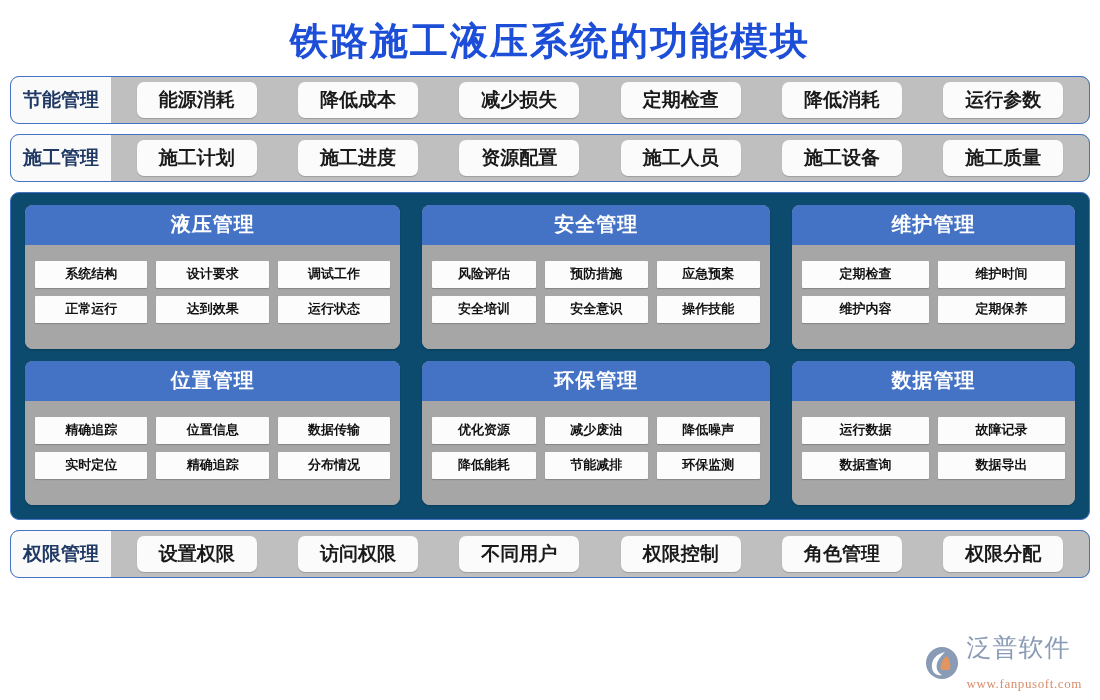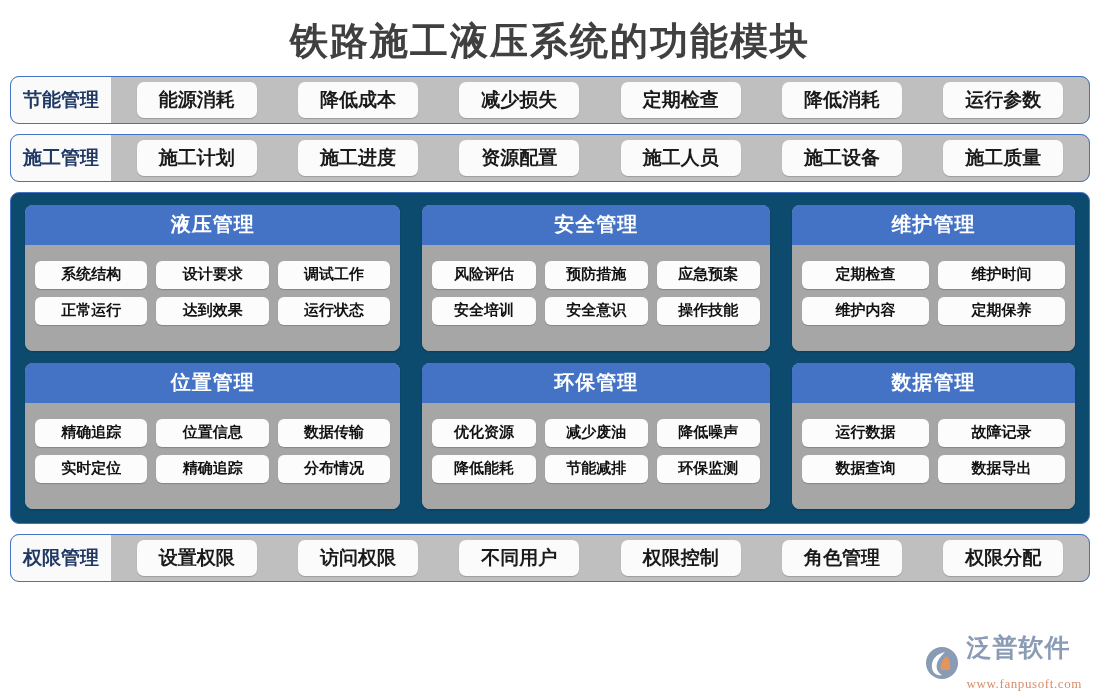--- a/index.html
+++ b/index.html
@@ -11,21 +11,21 @@
     height: 700px;
     background: #ffffff;
     font-family: "Liberation Serif", "DejaVu Serif", serif;
     overflow: hidden;
     position: relative;
   }
 
   
   .page-title {
     text-align: center;
-    color: #404040;
+    color: #1d4ed8;
     font-size: 38px;
     font-weight: bold;
     letter-spacing: 2px;
     line-height: 1;
     padding-top: 22px;
     padding-bottom: 16px;
     font-family: "Liberation Serif", "DejaVu Serif", serif;
   }
 
   
@@ -118,23 +118,23 @@
     flex: 1 1 auto;
   }
   .card-row {
     display: flex;
     gap: 9px;
     justify-content: flex-start;
   }
   .chip {
     flex: 1 1 0;
     background: #FCFCFC;
-    border-radius: 6px;
+    border-radius: 1px;
     color: #121212;
-    font-size: 15px;
+    font-size: 13px;
     font-weight: bold;
     text-align: center;
     padding: 4px 6px 5px 6px;
     white-space: nowrap;
     box-shadow: 0 1px 1px rgba(0,0,0,.2);
   }
 
   
   .logo-wrap {
     position: absolute;
@@ -150,21 +150,21 @@
     flex: 0 0 auto;
   }
   .logo-text-block {
     display: flex;
     flex-direction: column;
     line-height: 1;
   }
   .logo-name {
     color: #8A9BB5;
     font-size: 25px;
-    font-weight: bold;
+    font-weight: normal;
     letter-spacing: 1px;
     font-family: "Liberation Serif", "DejaVu Serif", serif;
   }
   .logo-url {
     color: #D98C6A;
     font-size: 13px;
     letter-spacing: .6px;
     margin-top: 17px;
     font-family: "Liberation Serif", "DejaVu Serif", serif;
   }

